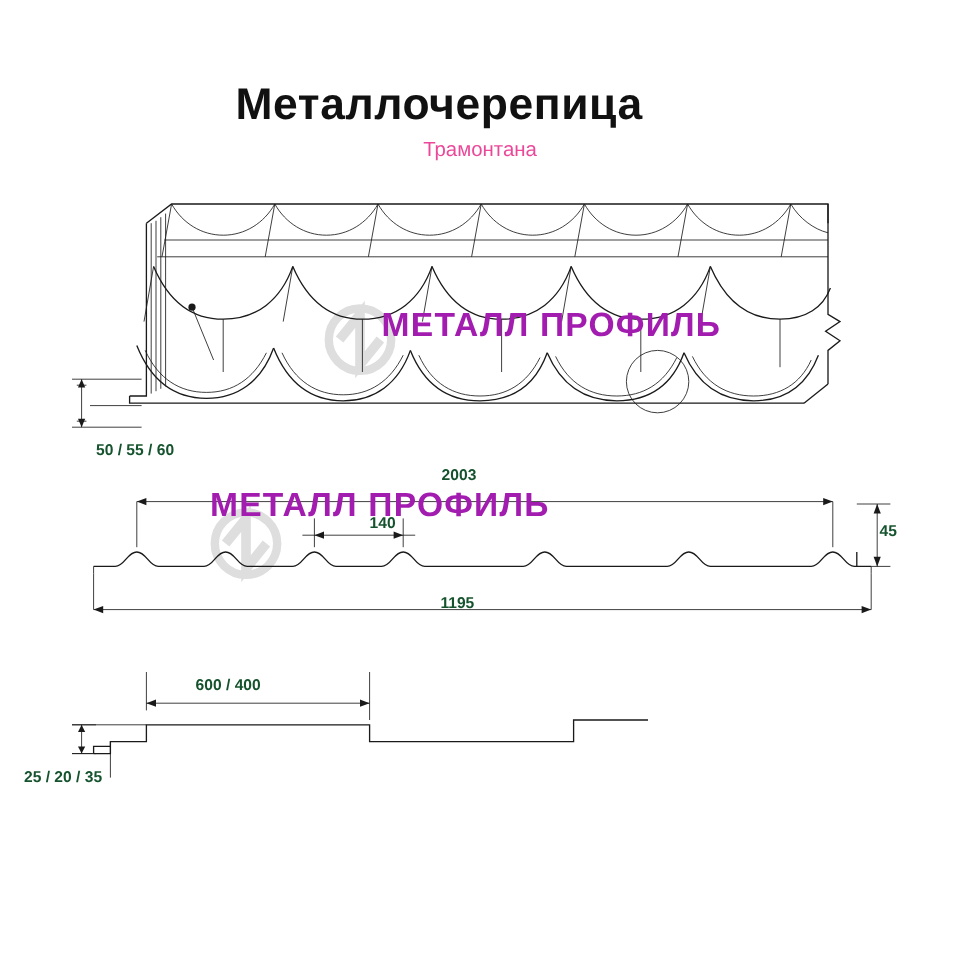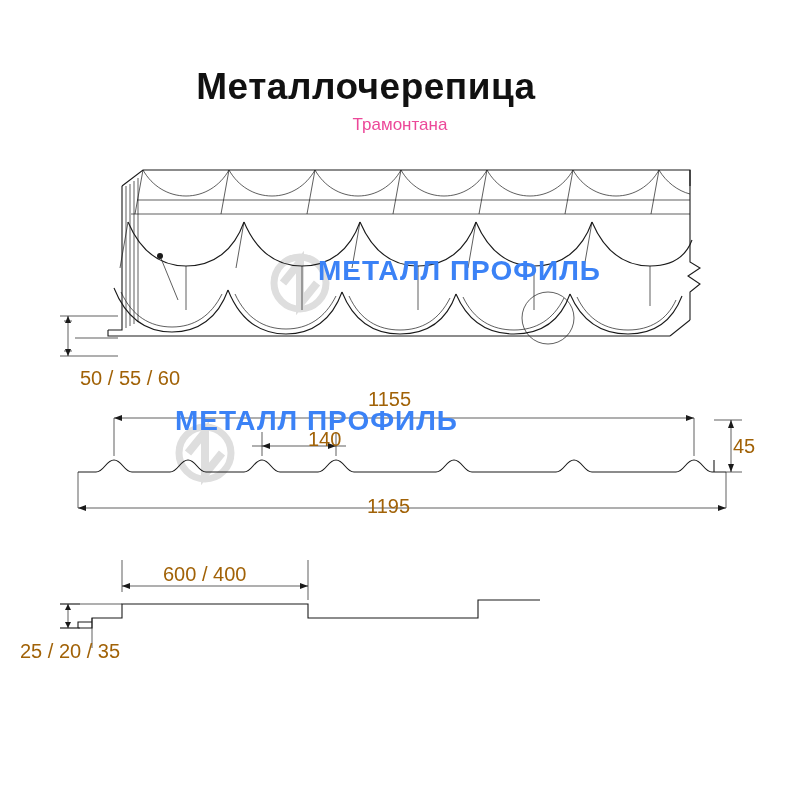--- a/index.html
+++ b/index.html
@@ -36,36 +36,37 @@
     position: absolute;
     left: 0;
     top: 115px;
     width: 800px;
     text-align: center;
     font-size: 17px;
     color: #ec4899;
   }
   .dimlabel {
     position: absolute;
-    font-size: 20px;
-    color: #a16207;
+    font-size: 13px;
+    color: #14532d;
     white-space: nowrap;
+    font-weight: bold;
   }
   .dim-50-55-60 { left: 80px;  top: 367px; }
   .dim-1155     { left: 368px; top: 388px; }
   .dim-230      { left: 308px; top: 428px; }
   .dim-25       { left: 733px; top: 435px; }
   .dim-1195     { left: 367px; top: 495px; }
   .dim-350-400  { left: 163px; top: 563px; }
   .dim-25-30-35 { left: 20px;  top: 640px; }
 
   .wm {
     position: absolute;
     font-family: "Liberation Sans", sans-serif;
-    color: #3b82f6;
+    color: #a21caf;
     font-weight: bold;
     pointer-events: none;
     user-select: none;
     white-space: nowrap;
   }
   .wm-1 {
     left: 318px; top: 255px;
     font-size: 28px;
     letter-spacing: 1px;
   }
@@ -293,18 +294,18 @@
   </g>
 </svg>
 
 <div class="title-main">Металлочерепица</div>
 <div class="title-sub">Трамонтана</div>
 
 <div class="wm wm-1">МЕТАЛЛ ПРОФИЛЬ</div>
 <div class="wm wm-2">МЕТАЛЛ ПРОФИЛЬ</div>
 
 <div class="dimlabel dim-50-55-60">50 / 55 / 60</div>
-<div class="dimlabel dim-1155">1155</div>
+<div class="dimlabel dim-1155">2003</div>
 <div class="dimlabel dim-230">140</div>
 <div class="dimlabel dim-25">45</div>
 <div class="dimlabel dim-1195">1195</div>
 <div class="dimlabel dim-350-400">600 / 400</div>
 <div class="dimlabel dim-25-30-35">25 / 20 / 35</div>
 
 </body></html>

